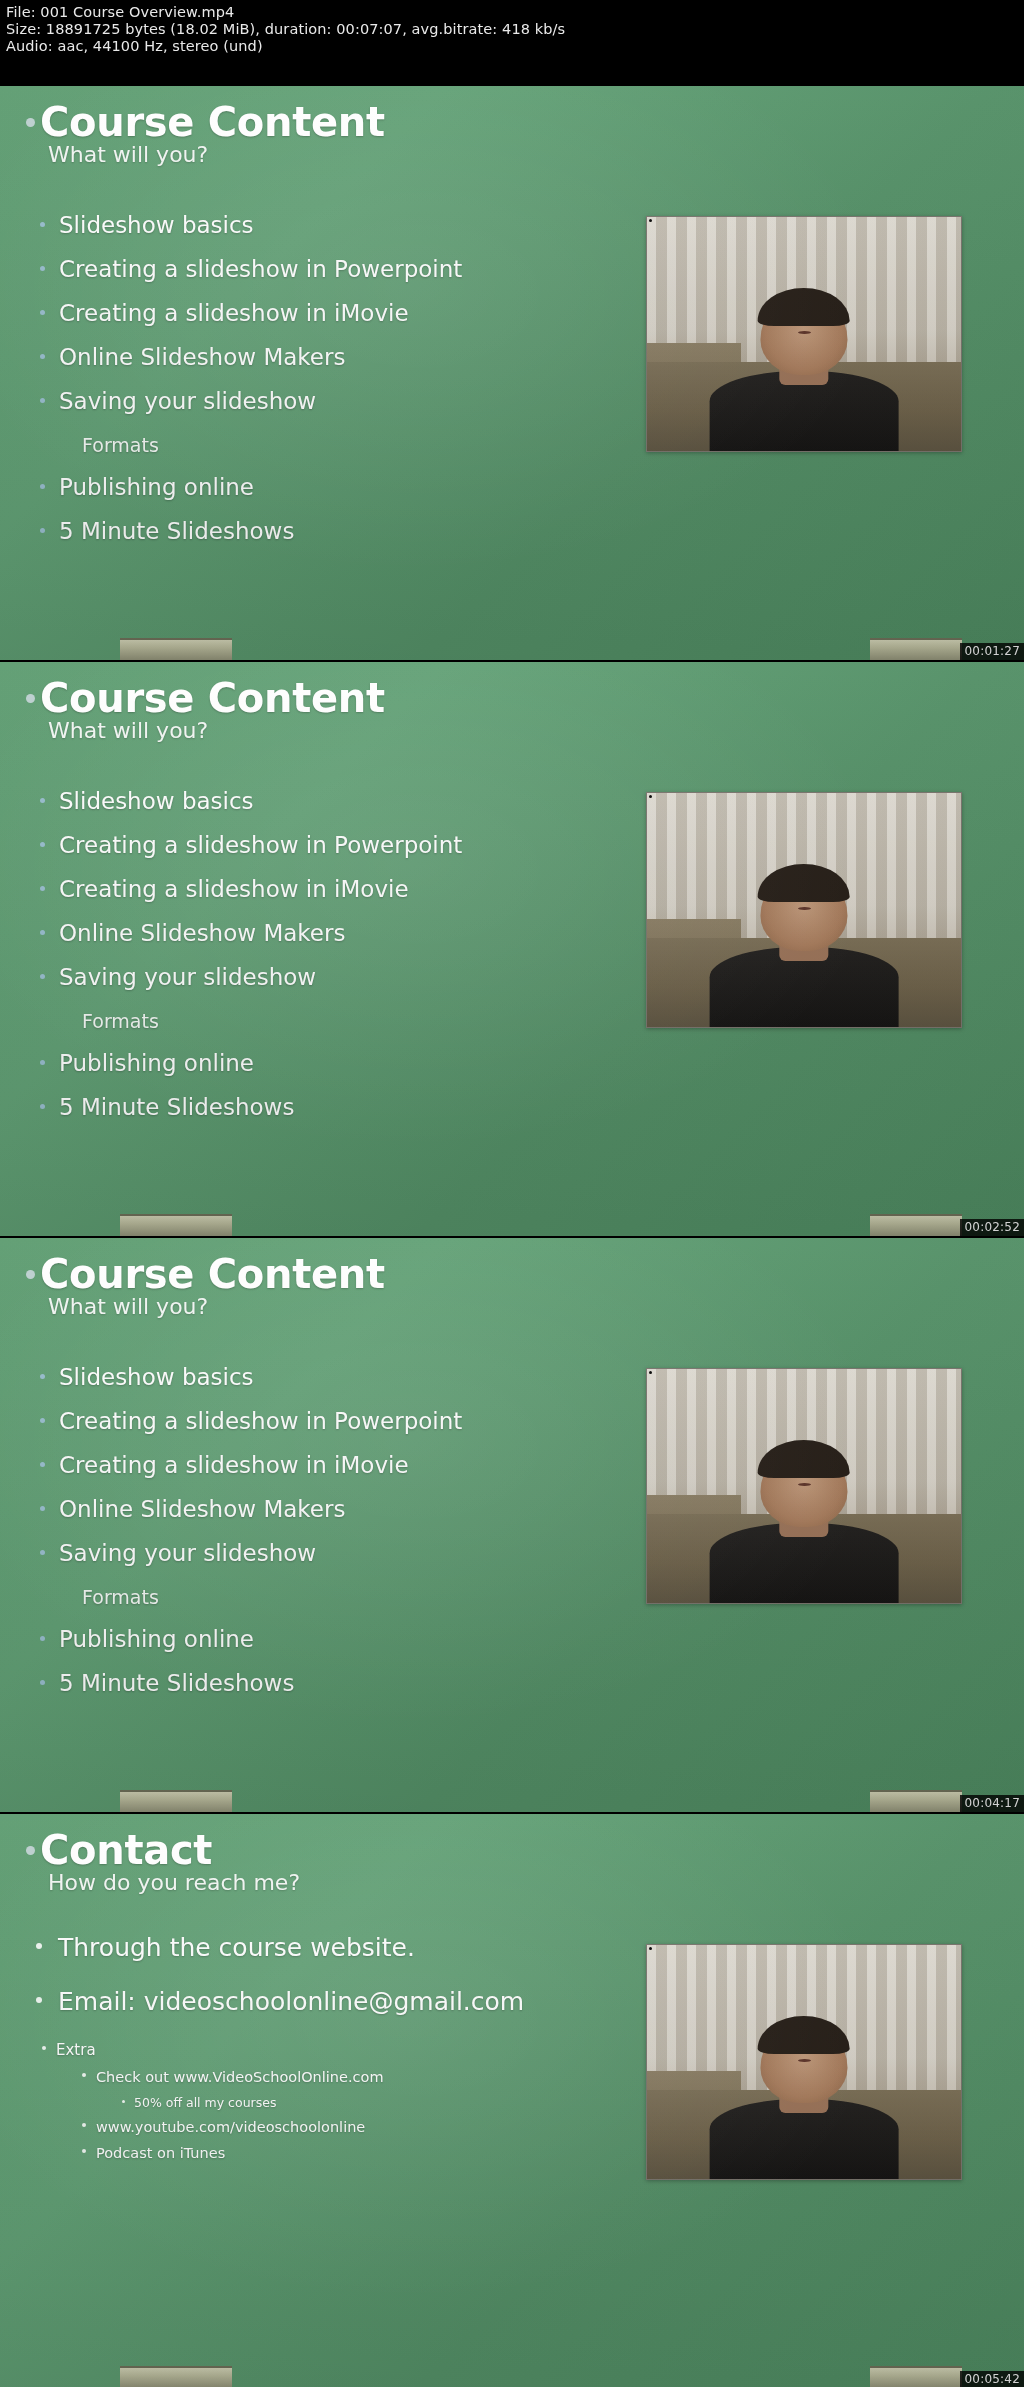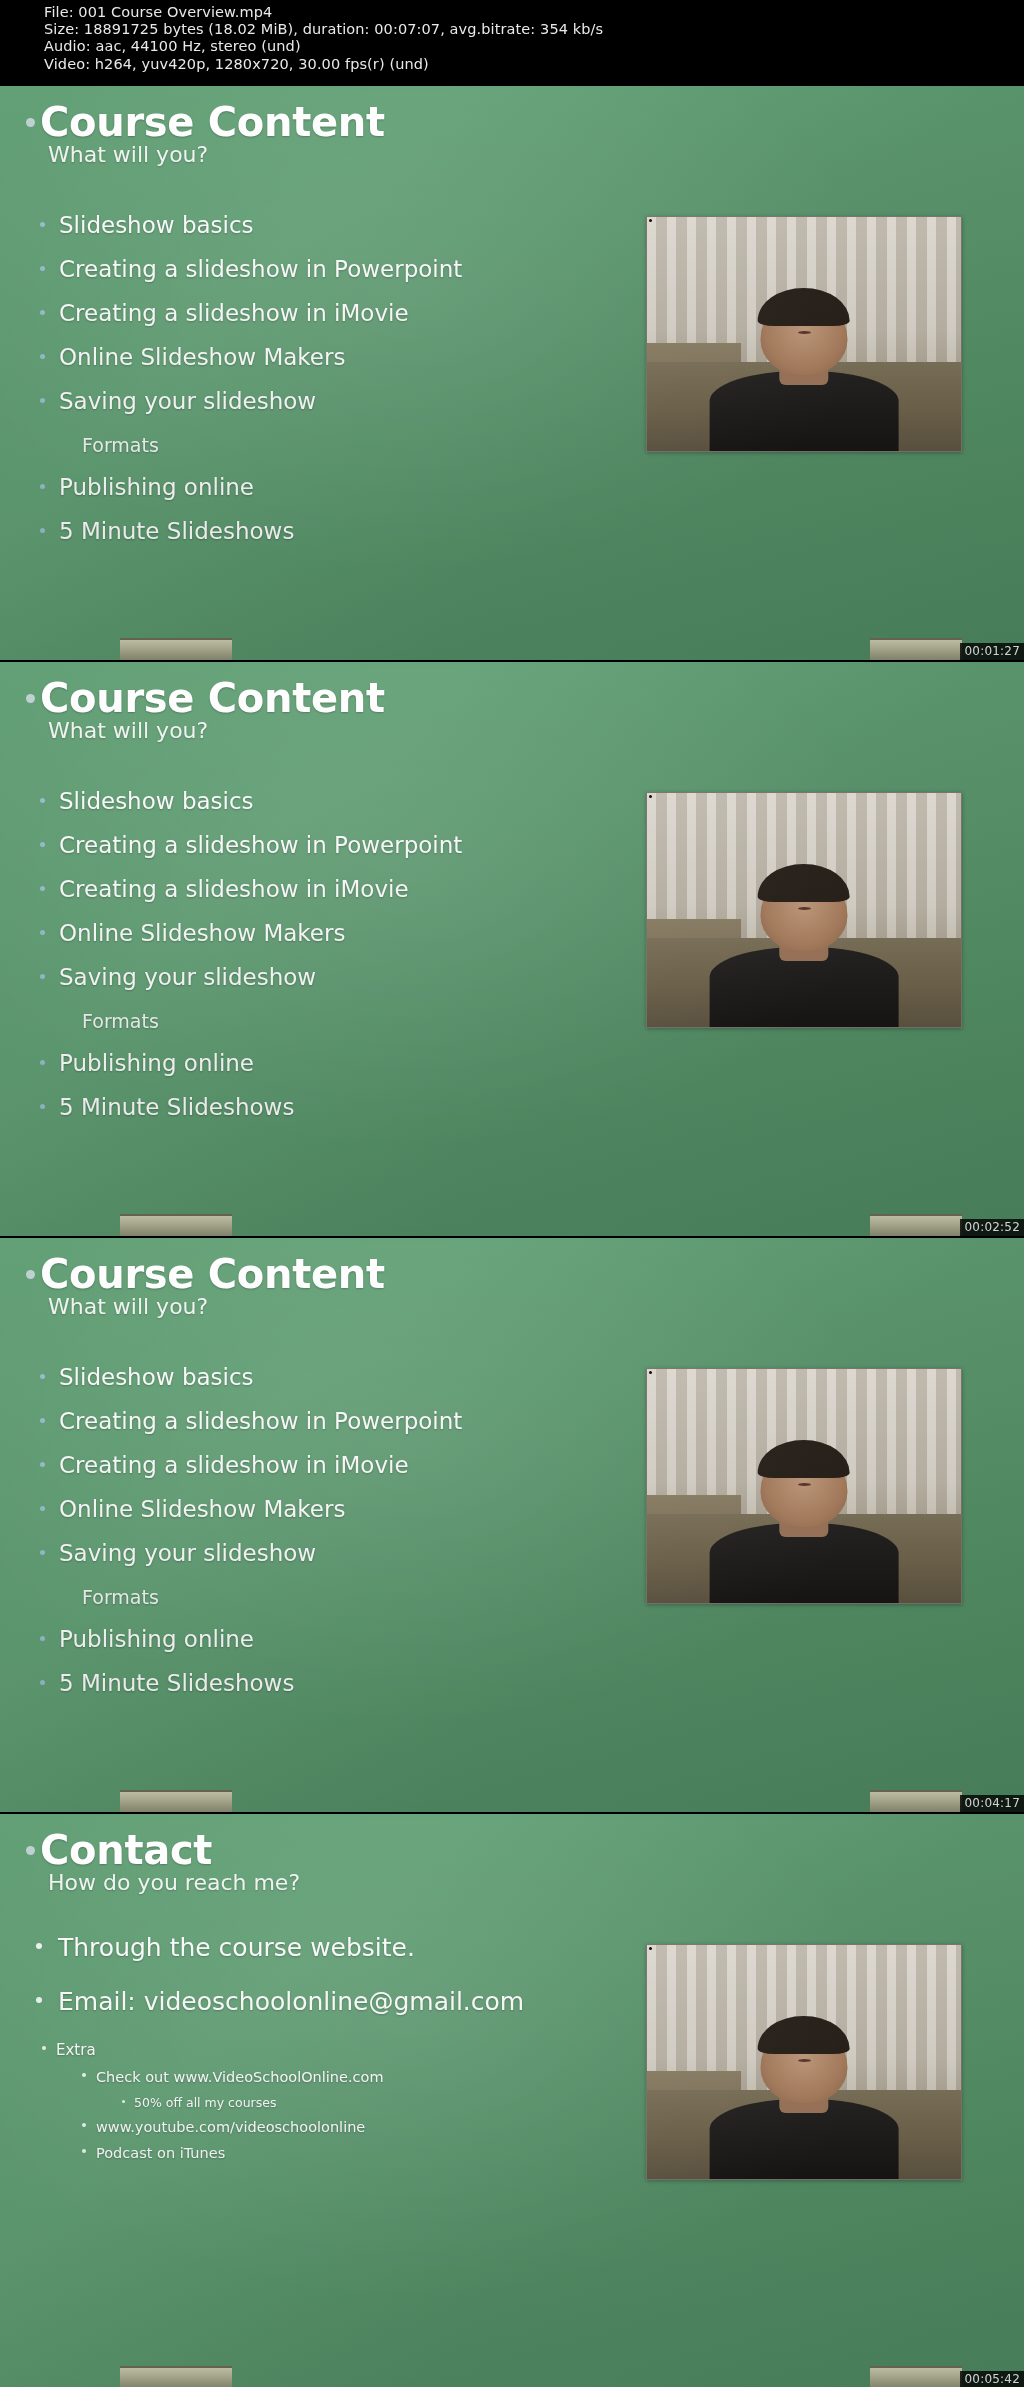--- a/index.html
+++ b/index.html
@@ -3,21 +3,21 @@
 <meta charset="utf-8">
 <style>
   * { box-sizing: border-box; margin: 0; padding: 0; }
   body {
     width: 1024px;
     height: 2387px;
     background: #000;
     font-family: "Liberation Sans", sans-serif;
     overflow: hidden;
   }
-  .sheet { width: 1024px; height: 2387px; position: relative; background:#000;padding-left:38px; }
+  .sheet { width: 1024px; height: 2387px; position: relative; background:#000; }
 
   
   .meta {
     width: 1024px;
     height: 86px;
     background: #000000;
     padding: 4px 6px 0 6px;
     color: #e9e9e9;
     font-size: 14.5px;
     line-height: 17.2px;
@@ -227,23 +227,22 @@
     letter-spacing: .2px;
   }
 </style>
 </head>
 <body>
 
 <div class="sheet">
 
   <div class="meta">
     <div>File: 001 Course Overview.mp4</div>
-    <div>Size: 18891725 bytes (18.02 MiB), duration: 00:07:07, avg.bitrate: 354 kb/s</div>
+    <div>Size: 18891725 bytes (18.02 MiB), duration: 00:07:07, avg.bitrate: 418 kb/s</div>
     <div>Audio: aac, 44100 Hz, stereo (und)</div>
-    <div>Video: h264, yuv420p, 1280x720, 30.00 fps(r) (und)</div>
   </div>
 
   <div class="slides" id="slides">
       <div class="slide">
         <div class="slide-title-row">
           <span class="title-bullet"></span>
           <span class="slide-title">Course Content</span>
         </div>
         <div class="slide-subtitle">What will you?</div>
         <ul class="bullets">

